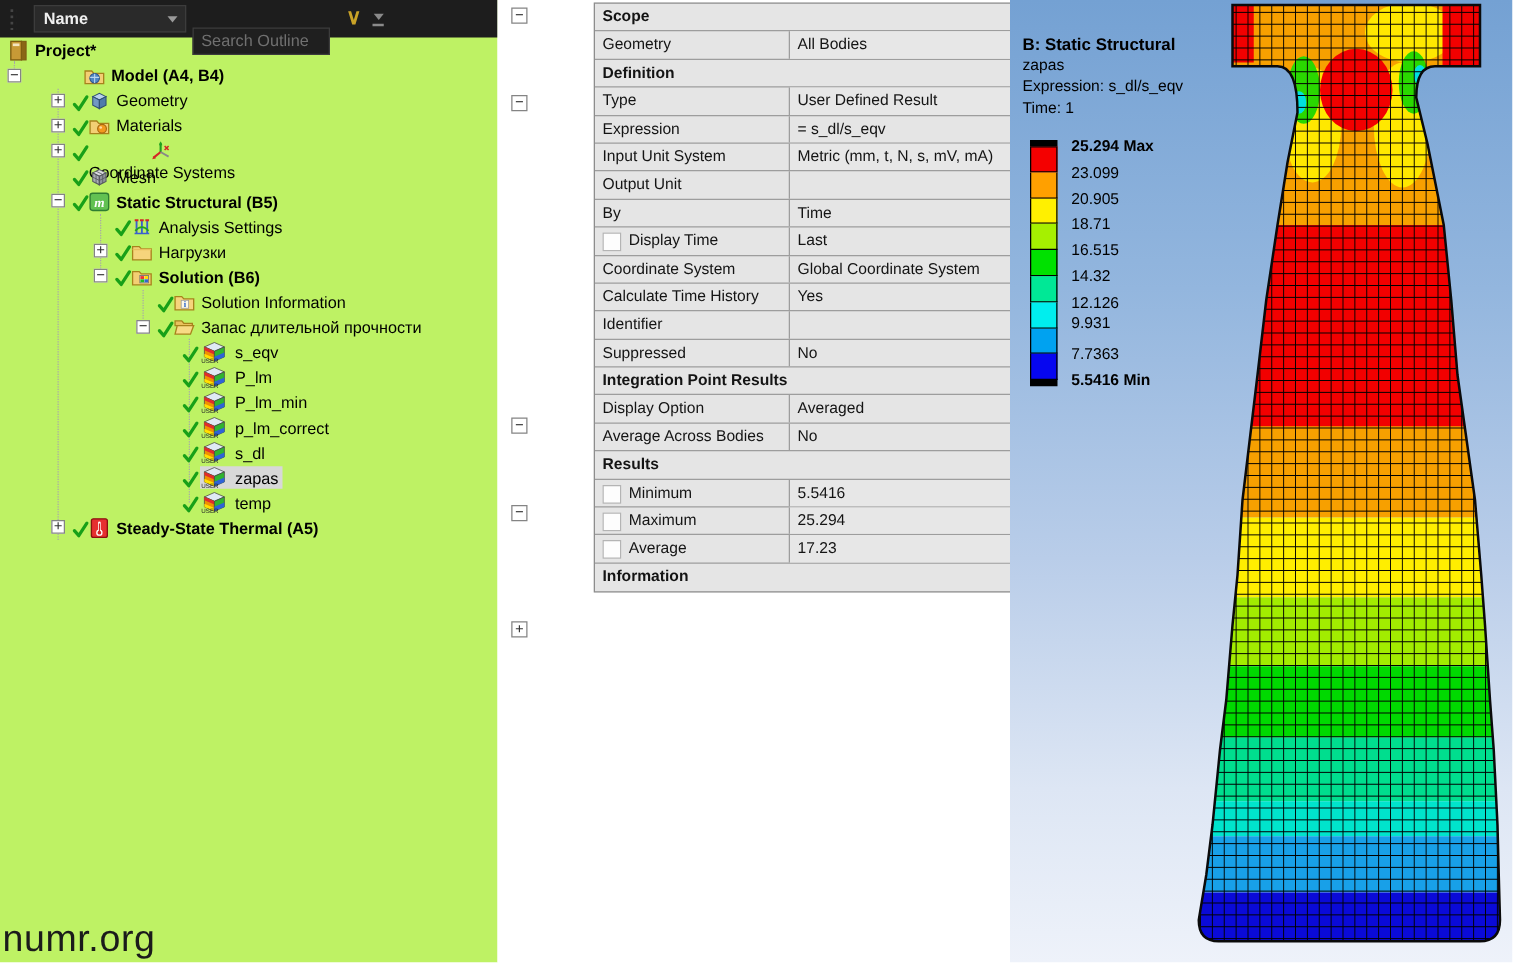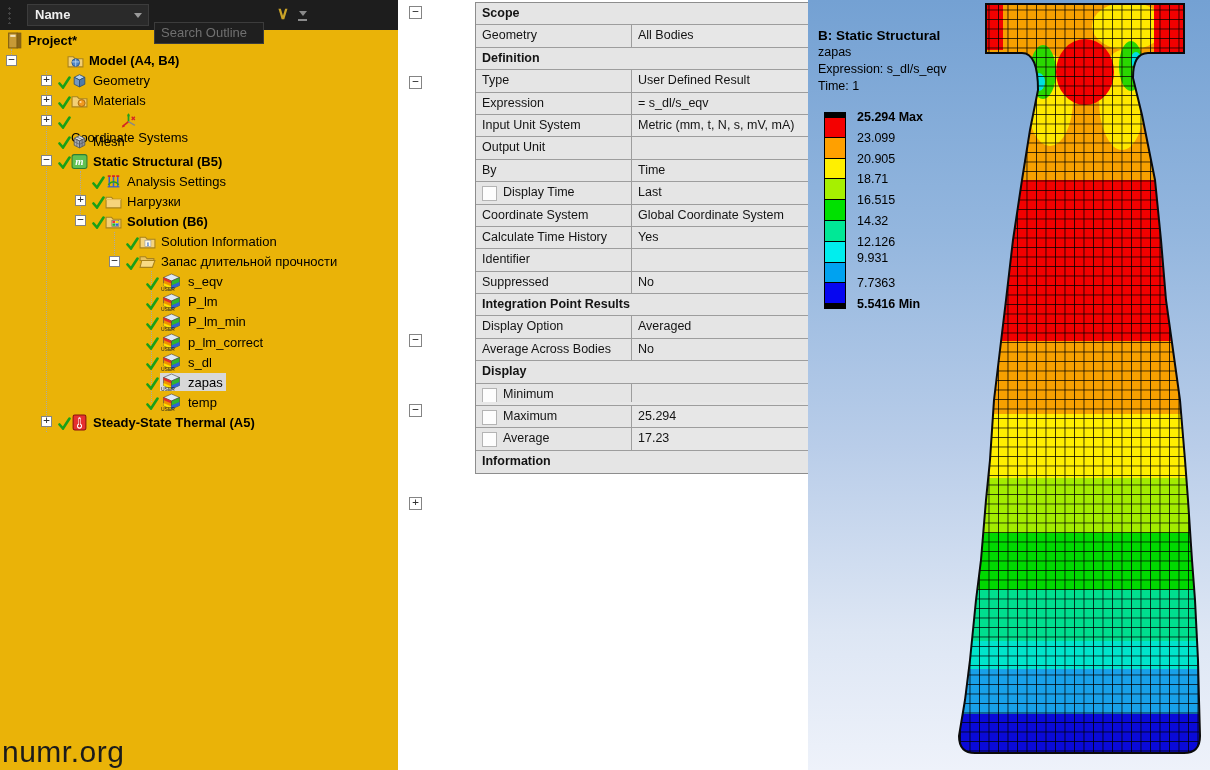--- a/index.html
+++ b/index.html
@@ -1,19 +1,19 @@
 <!DOCTYPE html>
 <html><head>
 <meta charset="utf-8">
 <style>
   html,body{margin:0;padding:0;}
   body{width:1210px;height:770px;position:relative;overflow:hidden;background:#fff;
        font-family:"Liberation Sans",sans-serif;-webkit-font-smoothing:antialiased;}
   
-  .tree-panel{position:absolute;left:0;top:0;width:398px;height:770px;background:#eab308;}
+  .tree-panel{position:absolute;left:0;top:0;width:398px;height:770px;background:#bef264;}
   .otoolbar{position:absolute;left:0;top:0;width:398px;height:30px;background:#1d1d1d;}
   .grip{position:absolute;left:7px;top:6px;width:6px;height:18px;
         background-image:radial-gradient(circle,#454545 1px,transparent 1.4px);
         background-size:5px 5px;}
   .namecombo{position:absolute;left:27px;top:4px;width:122px;height:22px;background:#2a2a2a;
         border:1px solid #3c3c3c;color:#efefef;font-size:13px;font-weight:bold;
         line-height:20px;padding-left:7px;box-sizing:border-box;}
   .namecombo .arr{position:absolute;right:6px;top:8px;width:0;height:0;
         border-left:4px solid transparent;border-right:4px solid transparent;border-top:5px solid #9a9a9a;}
   .searchbox{position:absolute;left:154px;top:4px;width:110px;height:22px;background:#1f1f1f;
@@ -488,23 +488,23 @@
         </div>
         <div class="dv">Averaged</div>
       </div>
       <div class="drow" style="height: 22.4px;">
         <div class="dl">
           <span>Average Across Bodies</span>
         </div>
         <div class="dv">No</div>
       </div>
       <div class="drow hdr" style="height: 22.4px;">
-        <div class="hline">Display</div>
-      </div>
-      <div class="drow" style="height: 22.4px; flex-direction: column;">
+        <div class="hline">Results</div>
+      </div>
+      <div class="drow" style="height: 22.4px;">
         <div class="dl">
           <div class="dchk"></div>
           <span>Minimum</span>
         </div>
         <div class="dv gray">5.5416</div>
       </div>
       <div class="drow" style="height: 22.4px;">
         <div class="dl">
           <div class="dchk"></div>
           <span>Maximum</span>

